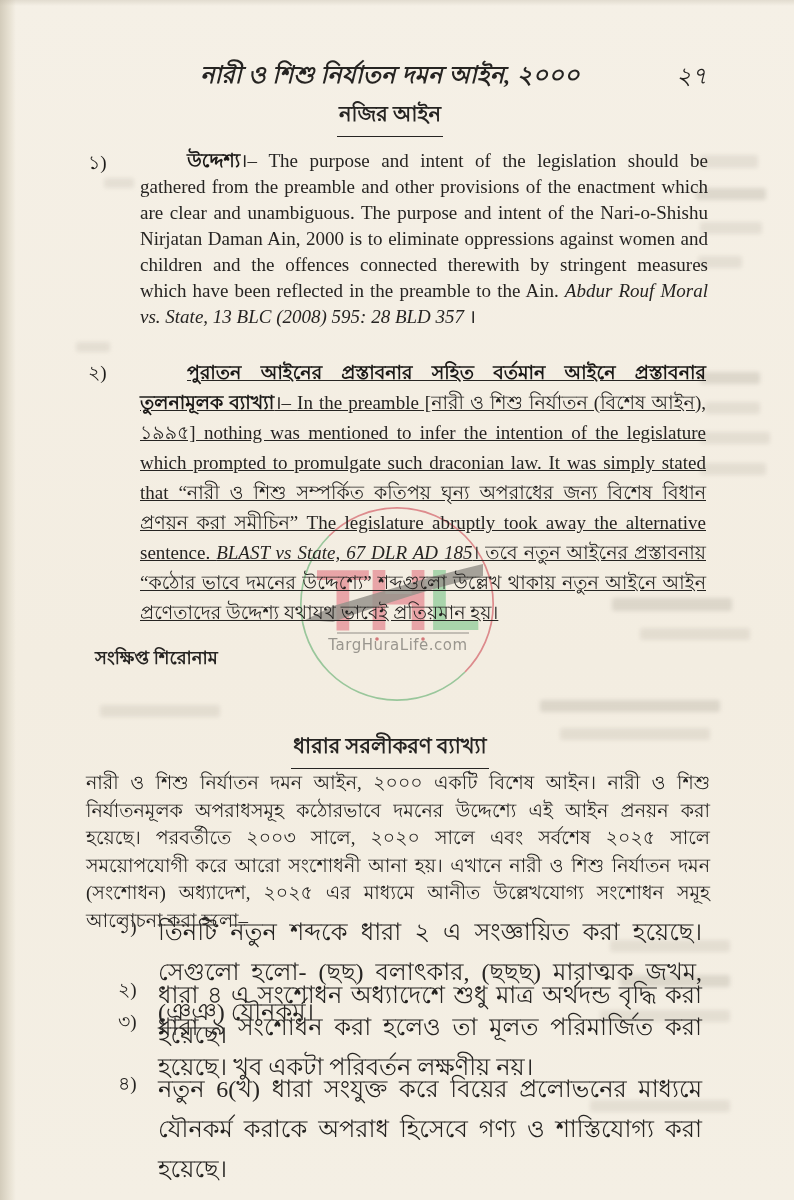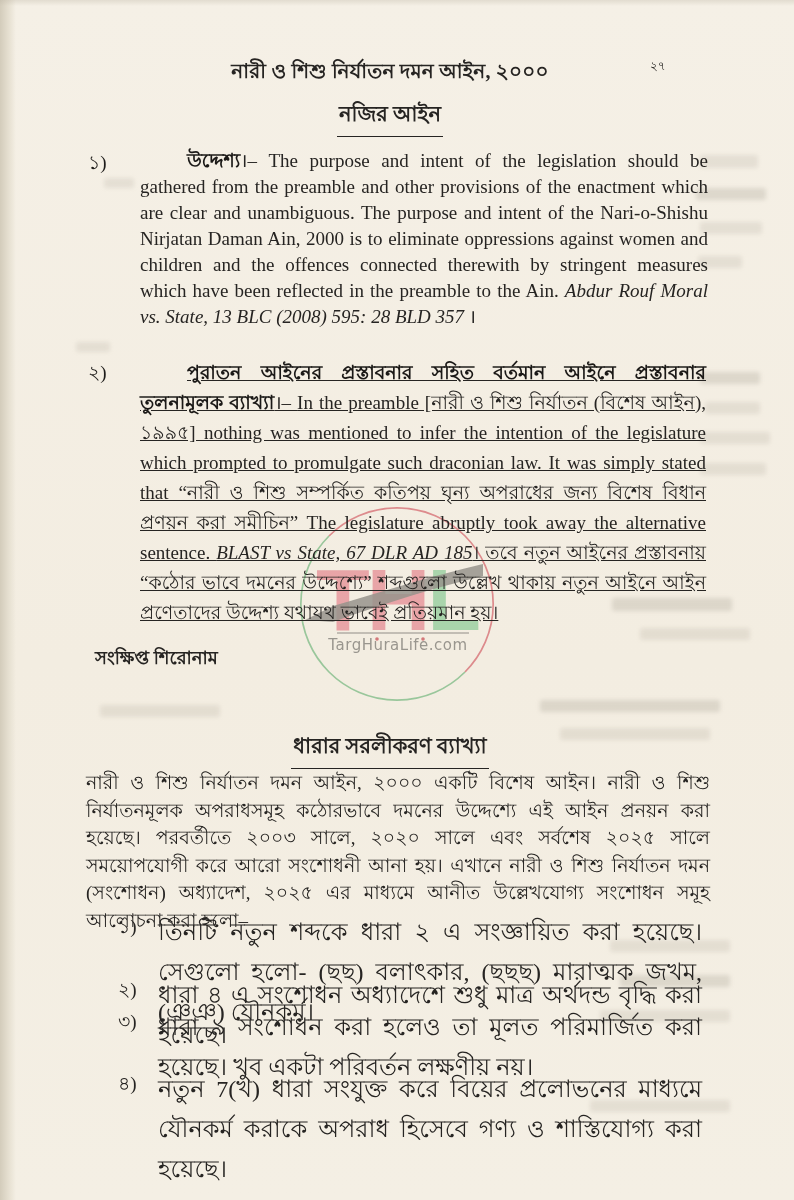--- a/index.html
+++ b/index.html
@@ -24,22 +24,22 @@
     content:"";position:absolute;left:0;top:0;right:0;height:6px;
     background:linear-gradient(180deg,rgba(190,182,165,.35),rgba(190,182,165,0));
     z-index:3;pointer-events:none;
   }
   .abs{position:absolute;}
   .bn{font-family:"Liberation Serif","DejaVu Serif",serif;}
   .b{font-weight:700;color:#1b1917;margin-left:47px;}
   .it{font-style:italic;}
   .center{left:0;right:14px;text-align:center;}
 
-  .header-title{top:56px;font-size:20px;font-weight:700;letter-spacing:.2px;z-index:2;}
-  .page-num{top:57px;left:650px;width:50px;font-size:12px;z-index:2;}
+  .header-title{top:56px;font-size:24px;font-weight:700;letter-spacing:.2px;z-index:2;font-style:italic;}
+  .page-num{top:57px;left:676px;width:50px;font-size:24px;z-index:2;font-style:italic;}
 
   .sec-heading{font-size:21px;font-weight:700;z-index:2;}
   .sec-heading span{display:inline-block;border-bottom:1.6px solid #262422;padding:0 2px 3px 2px;}
   .h1{top:98px;}
   .h2{top:730px;}
 
   .case-item{display:flex;z-index:2;}
   .num-col{flex:0 0 52px;font-size:19px;color:#1e1c1a;}
   .body-col{flex:1;text-align:justify;font-size:19px;}
   .item1{top:148px;left:88px;right:86px;}
@@ -124,21 +124,21 @@
   <div class="abs point pt2">
     <div class="pnum bn">২)</div>
     <div class="ptxt bn">ধারা ৪ এ সংশোধন অধ্যাদেশে শুধু মাত্র অর্থদন্ড বৃদ্ধি করা হয়েছে।</div>
   </div>
   <div class="abs point pt3">
     <div class="pnum bn">৩)</div>
     <div class="ptxt bn">ধারা ৯ সংশোধন করা হলেও তা মূলত পরিমার্জিত করা হয়েছে। খুব একটা পরিবর্তন লক্ষণীয় নয়।</div>
   </div>
   <div class="abs point pt4">
     <div class="pnum bn">৪)</div>
-    <div class="ptxt bn">নতুন 7(খ) ধারা সংযুক্ত করে বিয়ের প্রলোভনের মাধ্যমে যৌনকর্ম করাকে অপরাধ হিসেবে গণ্য ও শাস্তিযোগ্য করা হয়েছে।</div>
+    <div class="ptxt bn">নতুন 6(খ) ধারা সংযুক্ত করে বিয়ের প্রলোভনের মাধ্যমে যৌনকর্ম করাকে অপরাধ হিসেবে গণ্য ও শাস্তিযোগ্য করা হয়েছে।</div>
   </div>
 
   <svg class="abs wm" viewBox="0 0 198 198" aria-hidden="true">
     <path d="M30 30 A96 96 0 1 1 166 166" fill="none" stroke="#dc6370" stroke-width="1.7" opacity="0.8"></path>
     <path d="M166 166 A96 96 0 0 1 30 30" fill="none" stroke="#7cc690" stroke-width="1.7" opacity="0.85"></path>
     <text x="98" y="124" text-anchor="middle" font-family="Liberation Sans, DejaVu Sans, sans-serif" font-weight="bold" font-size="88" letter-spacing="-3" opacity="0.82"><tspan fill="#ef8fa0">T</tspan><tspan fill="#ef8fa0">H</tspan><tspan fill="#8fd9a8">L</tspan></text>
     <path d="M6 114 L34 100 C 82 86 132 70 184 58 L184 70 C 134 82 84 98 34 116 Z" fill="#8d8d8d" opacity="0.85"></path>
     <line x1="38" y1="127" x2="170" y2="127" stroke="#9a9a9a" stroke-width="1.6" opacity="0.8"></line>
     <text x="99" y="144" text-anchor="middle" font-family="DejaVu Sans, sans-serif" font-size="15" letter-spacing="0.5" fill="#8b8b8b" opacity="0.95">TargHuraLife.com</text>
     <circle cx="124" cy="133" r="1.8" fill="#d45a66" opacity="0.9"></circle>

